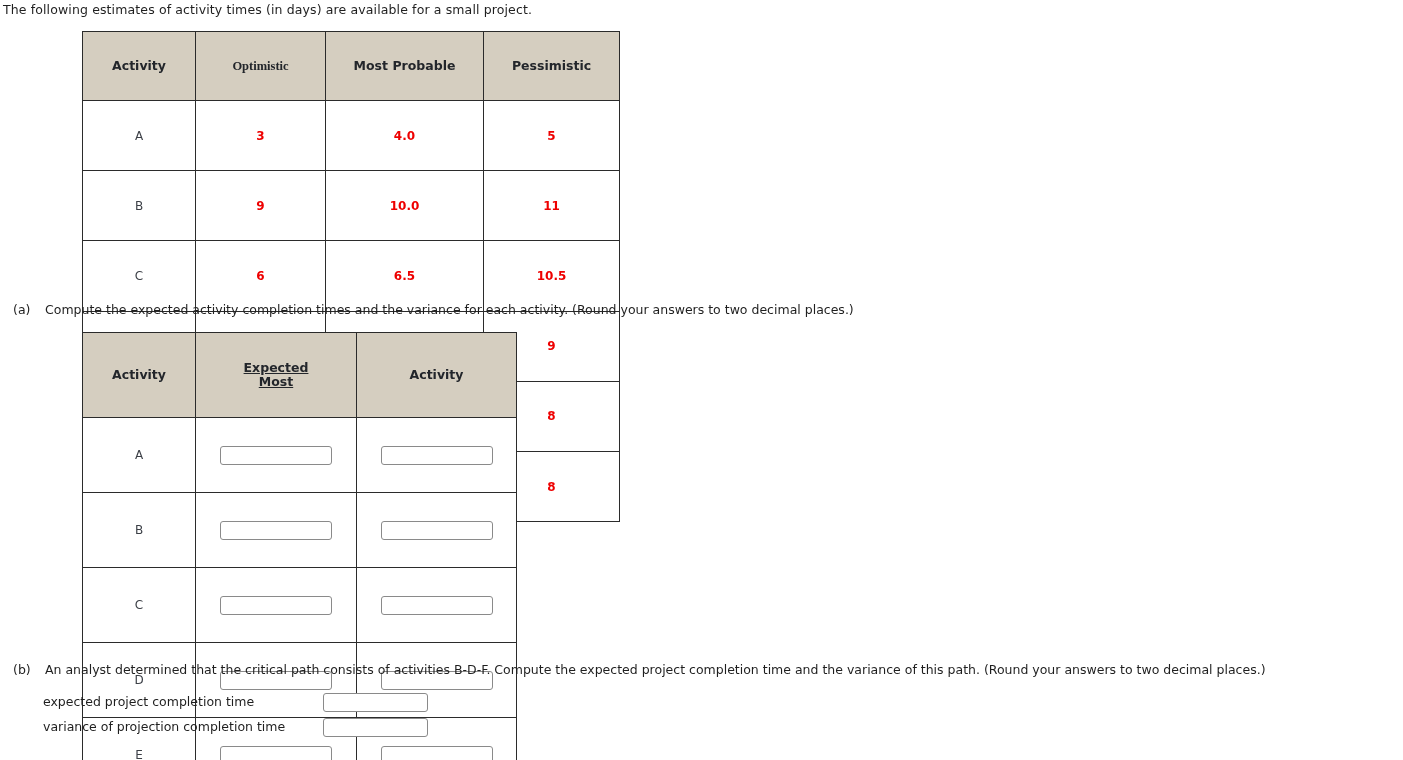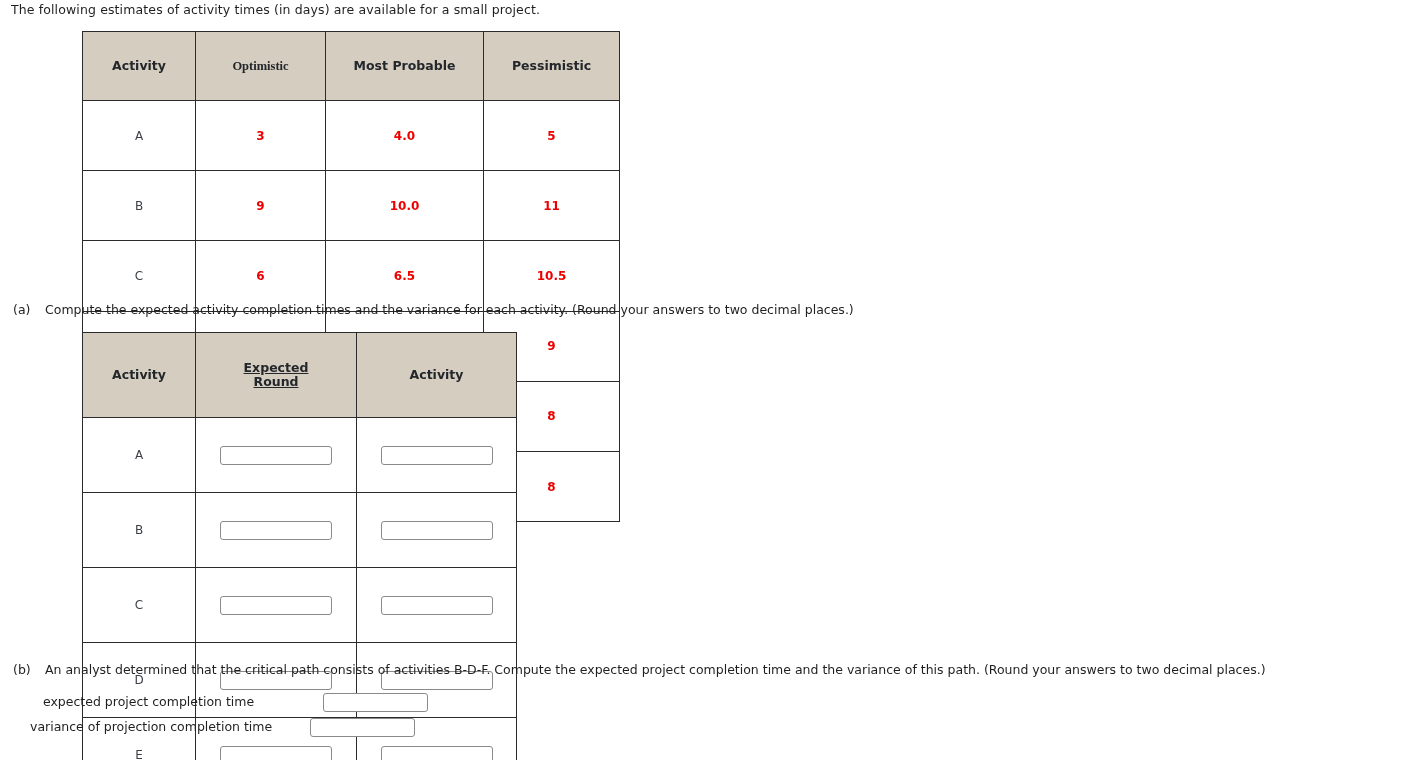--- a/index.html
+++ b/index.html
@@ -18,21 +18,20 @@
   }
 
   .intro {
     position: absolute;
     left: 3px;
     top: 2px;
     font-size: 12.5px;
     color: #1f1f1f;
     white-space: nowrap;
     letter-spacing: 0.01em;
-    margin-left: 8px;
   }
 
   
   table.grid {
     border-collapse: collapse;
     position: absolute;
     background: #ffffff;
   }
   table.grid th,
   table.grid td {
@@ -131,21 +130,21 @@
   .ansline .fld {
     position: absolute;
     left: 280px;
     top: 0;
   }
   .ansline .fld .cellinput {
     width: 105px;
     height: 19px;
   }
   #answer-expected { left: 43px; top: 693px; width: 400px; }
-  #answer-variance { left: 30px; top: 718px; width: 400px; }
+  #answer-variance { left: 43px; top: 718px; width: 400px; }
 </style>
 </head>
 <body>
 
 <div class="intro">The following estimates of activity times (in days) are available for a small project.</div>
 
 <table class="grid" id="estimates-table">
   <thead>
     <tr>
       <th class="c-activity">Activity</th>
@@ -198,21 +197,21 @@
   <span class="qlabel">(a)</span>
   <span class="qtext">Compute the expected activity completion times and the variance for each activity. (Round your answers to two decimal places.)</span>
 </div>
 
 <table class="grid" id="answers-table">
   <thead>
     <tr>
       <th class="c-activity">Activity</th>
       <th class="c-expected">
         <span>Expected</span><br>
-        <span>Round</span>
+        <span>Most</span>
       </th>
       <th class="c-variance">Activity</th>
     </tr>
   </thead>
   <tbody>
     <tr>
       <td class="act">A</td>
       <td class="inputcell">
         <input class="cellinput" type="text" value="" style="">
       </td>

